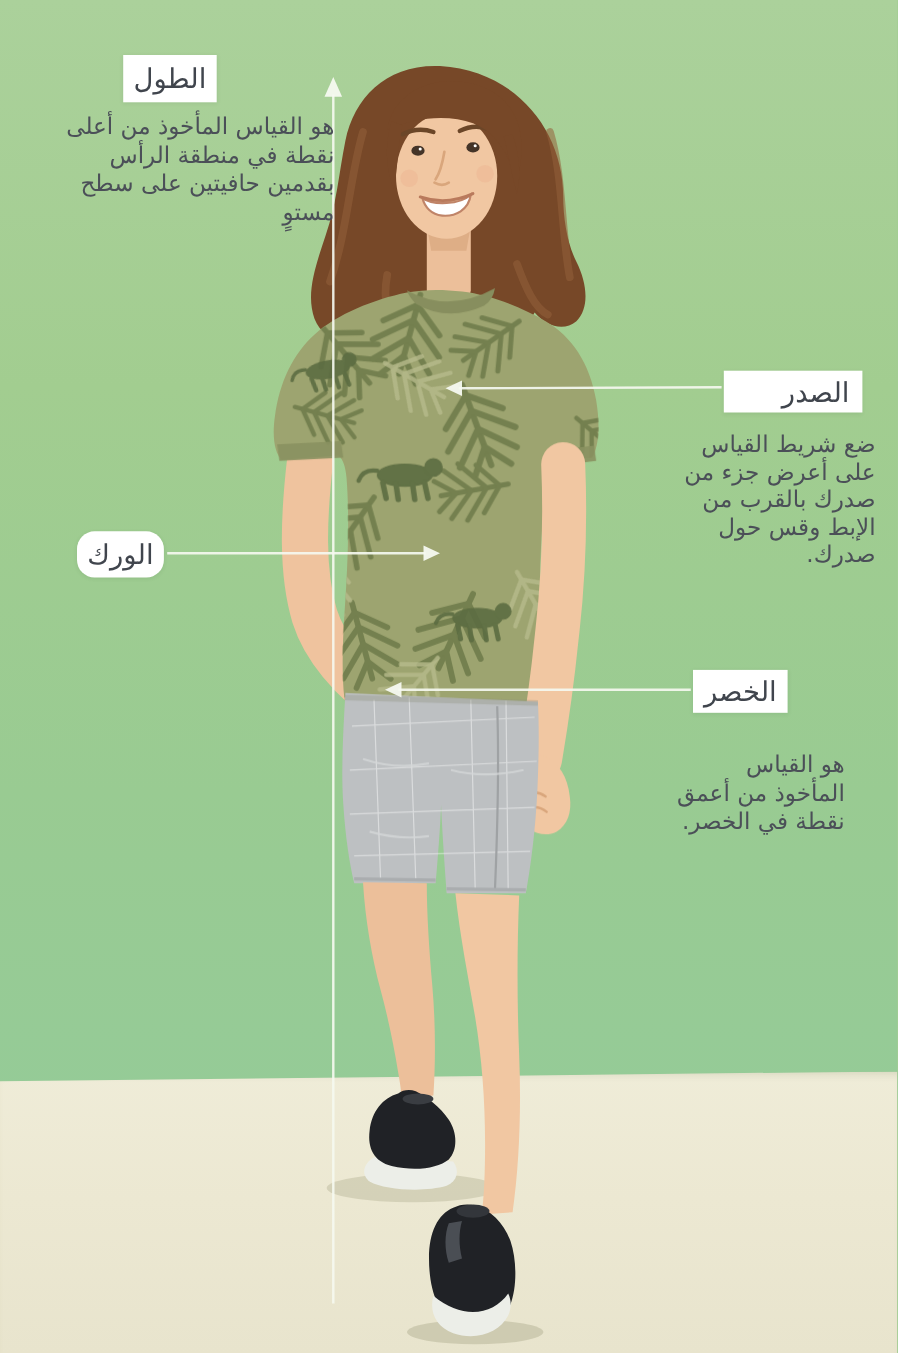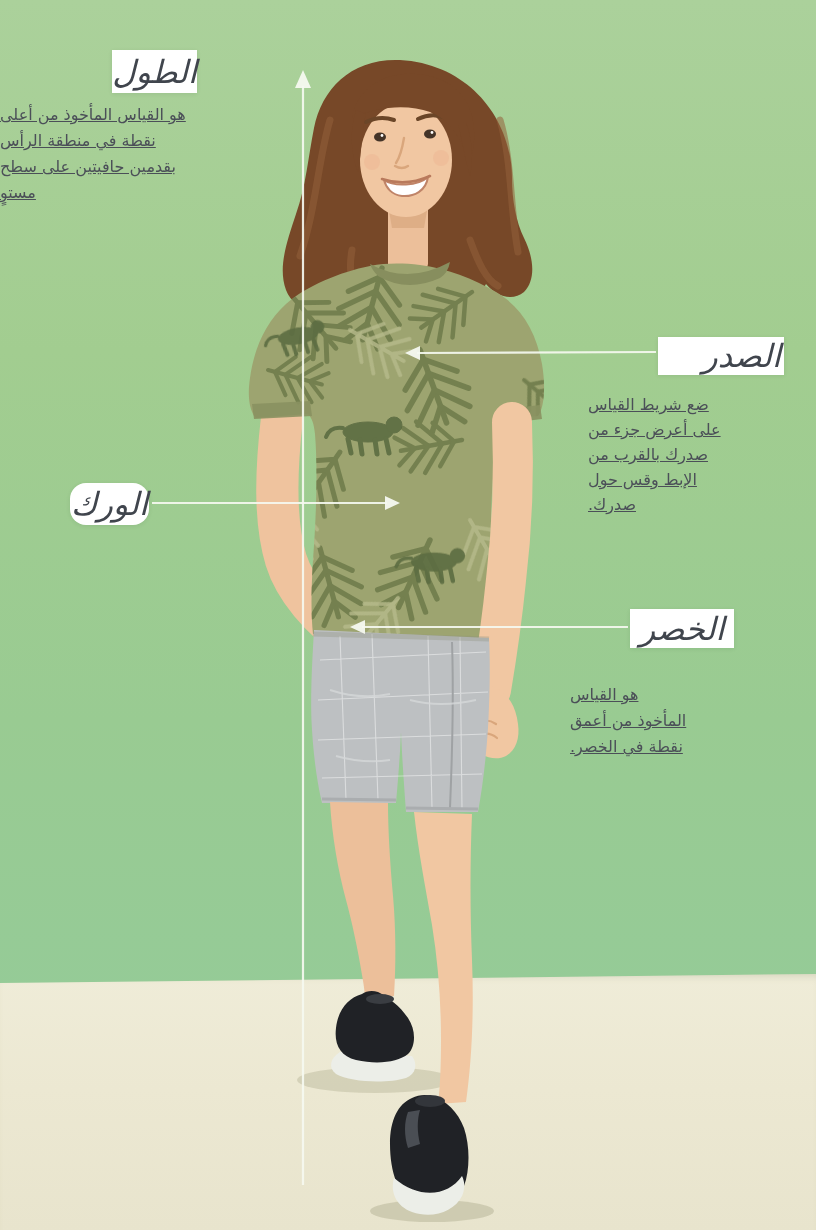--- a/index.html
+++ b/index.html
@@ -22,30 +22,30 @@
     background:linear-gradient(180deg,var(--floor,#efecd8) 0%,#ece8d2 45%,var(--floor-bottom,#e8e4cd) 100%);
     clip-path:polygon(0 9px,100% 0,100% 100%,0 100%);
     box-shadow:inset 0 7px 9px -6px rgba(120,130,90,.28);
   }
   svg.model,svg.measures{position:absolute;left:0;top:0;width:816px;height:1230px;}
   svg.measures{pointer-events:none;}
 
   .label{
     position:absolute;display:flex;align-items:center;justify-content:center;
     background:var(--label-bg,#ffffff);color:var(--label-text,#40454d);
-    font-size:32px;box-shadow:0 1px 4px rgba(40,70,40,.10);font-style:italic;
+    font-size:25px;box-shadow:0 1px 4px rgba(40,70,40,.10);
   }
   .label-height{left:112px;top:50px;width:85px;height:43px;}
   .label-chest{left:658px;top:337px;width:85px;height:38px;padding-left:41px;}
   .label-hip{left:70px;top:483px;width:79px;height:42px;border-radius:16px;}
-  .label-waist{left:630px;top:609px;width:104px;height:39px;}
+  .label-waist{left:630px;top:609px;width:86px;height:39px;}
 
   .desc{
-    position:absolute;direction:rtl;text-align:left;white-space:pre-line;
-    color:var(--desc-text,#4b4f58);font-size:16px;line-height:26px;text-decoration:underline;
+    position:absolute;direction:rtl;text-align:right;white-space:pre-line;
+    color:var(--desc-text,#4b4f58);font-size:21px;line-height:26px;
   }
   .desc-height{left:0px;top:102px;width:304px;}
   .desc-chest{left:588px;top:392px;width:208px;line-height:25px;}
   .desc-hip{left:8px;top:545px;width:286px;}
   .desc-waist{left:570px;top:682px;width:198px;}
 
   
   .skin{fill:var(--skin,#f1c7a2);}
   .skin2{fill:#ecbf9a;}
   .hair{fill:var(--hair-brown,#774828);}

